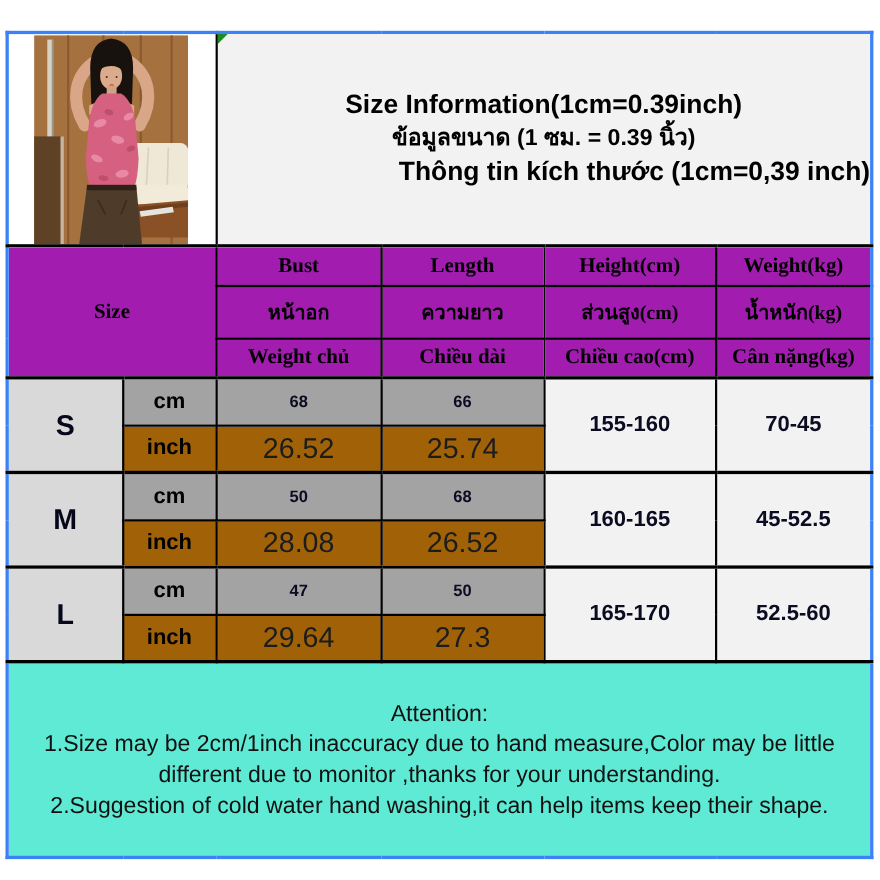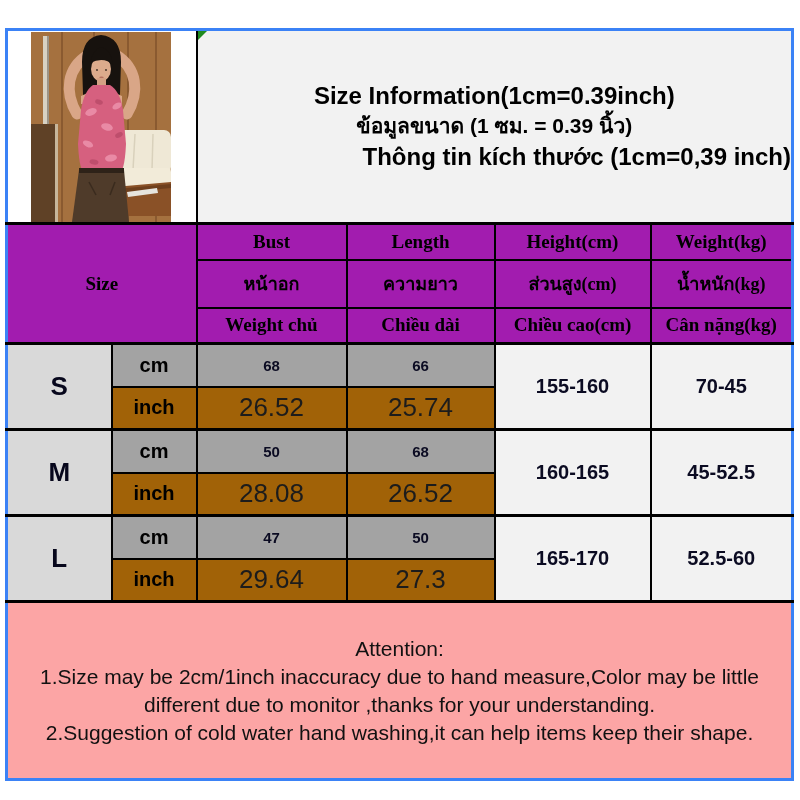--- a/index.html
+++ b/index.html
@@ -38,21 +38,21 @@
   .hdr-th td{font-size:18px;}
   .hdr-vi td{font-size:19px;}
   
   .size-cell{font-size:26px;font-weight:bold;background:#d9d9d9;color:#07071c;}
   .unit-cell{font-size:20px;font-weight:bold;}
   .val-cm{font-size:15px;font-weight:600;color:#0b0b22;}
   .val-inch{font-size:26px;font-weight:400;color:#1c1c1c;}
   .range{font-size:20px;font-weight:600;background:#f2f2f2;color:#0b0b22;}
   
   .attention-cell{
-    background:#fca5a5;text-align:left;vertical-align:top;
+    background:#5eead4;text-align:left;vertical-align:top;
     padding:3px 6px;font-size:21px;line-height:28px;color:#111;
   }
   .attention-cell div{margin:0;}
 </style>
 </head>
 <body>
 
 <table class="size-table">
   <colgroup>
     <col style="width:105px">

